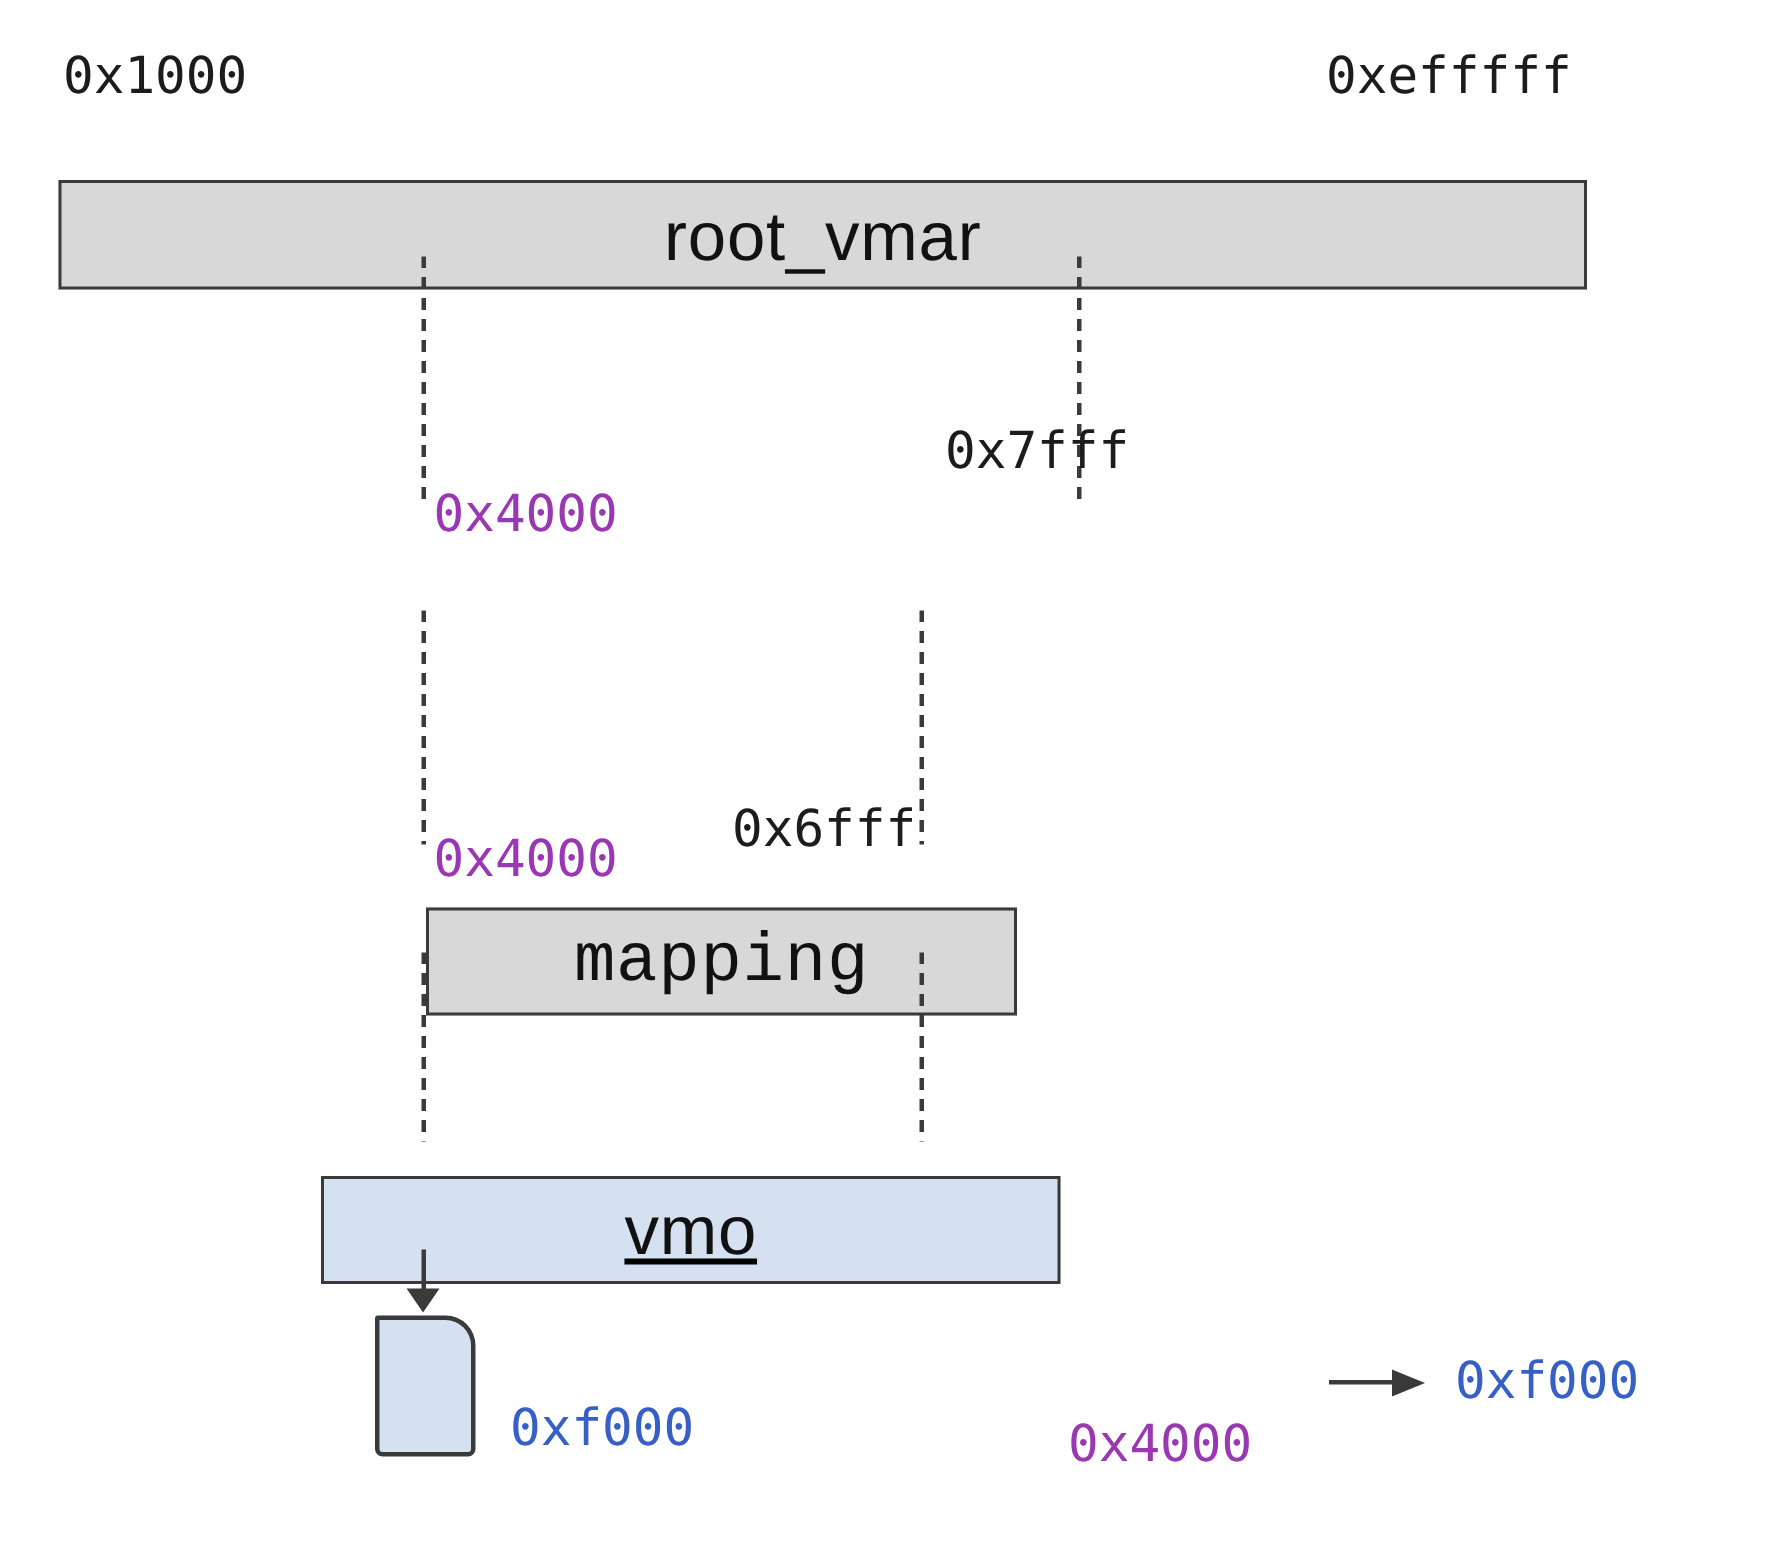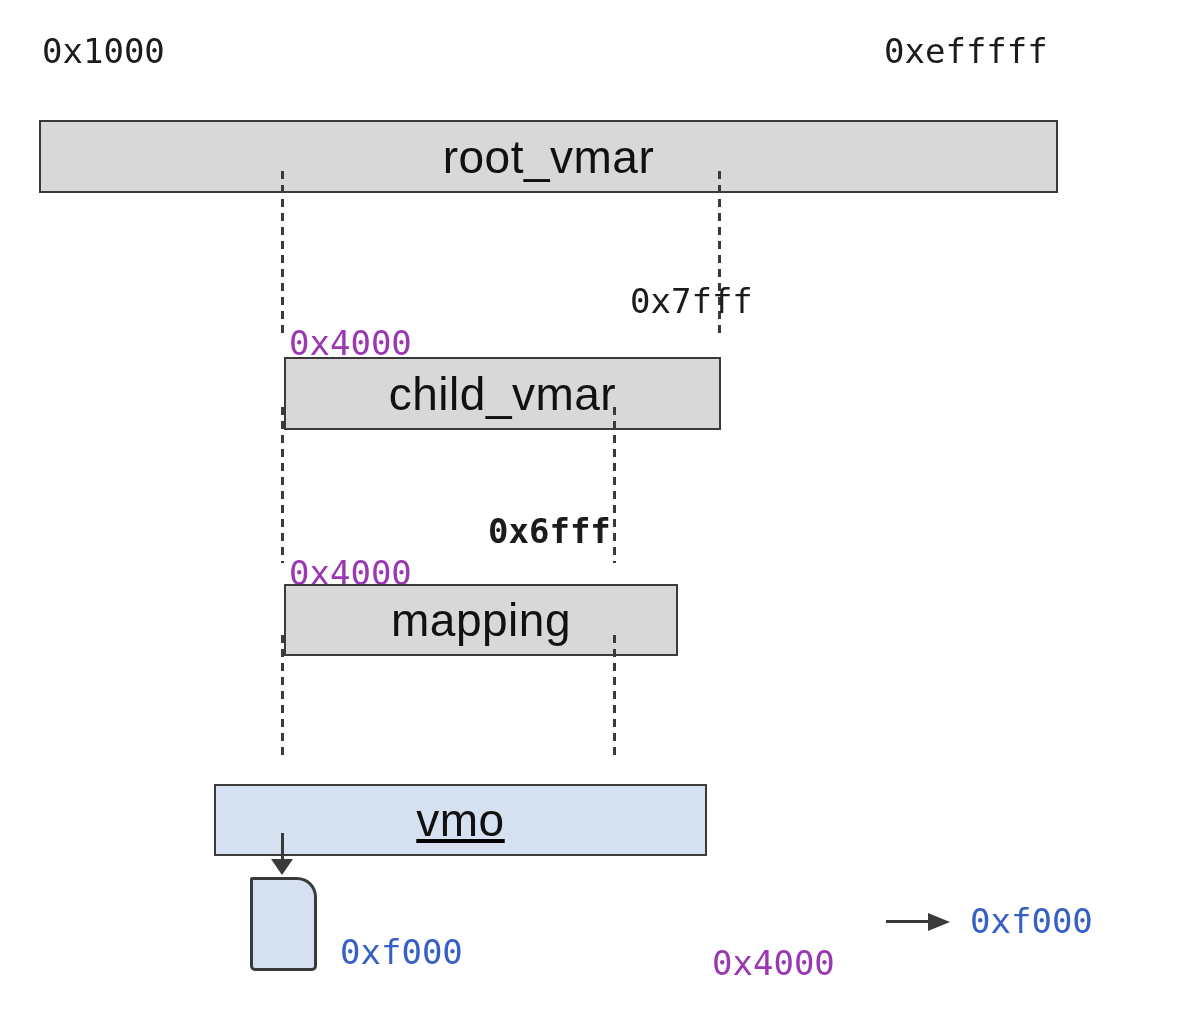--- a/index.html
+++ b/index.html
@@ -64,31 +64,28 @@
   <div class="box" style="left:39px; top:97px; width:1019px; height:73px;">
     <span class="box-label">root_vmar</span>
   </div>
 
   <div class="dash" style="left:281px; top:171px; height:163px;"></div>
   <div class="dash" style="left:718px; top:171px; height:163px;"></div>
 
   <span class="addr purple" style="left:289px; top:282px;">0x4000</span>
   <span class="addr" style="left:598px; top:282px;margin-left:32px;">0x7fff</span>
 
-  <div class="box" style="left:284px; top:334px; width:437px; height:73px;">
-    <span class="box-label">child_vmar</span>
-  </div>
 
   <div class="dash" style="left:281px; top:407px; height:156px;"></div>
   <div class="dash" style="left:613px; top:407px; height:156px;"></div>
 
   <span class="addr purple" style="left:289px; top:512px;">0x4000</span>
-  <span class="addr" style="left:488px; top:512px;font-weight:bold;">0x6fff</span>
+  <span class="addr" style="left:488px; top:534px;">0x6fff</span>
 
-  <div class="box" style="left:284px; top:561px; width:394px; height:72px;">
+  <div class="box" style="left:284px; top:582px; width:394px; height:72px;font-family:Liberation Mono, monospace;">
     <span class="box-label">mapping</span>
   </div>
 
   <div class="dash" style="left:281px; top:635px; height:126px;"></div>
   <div class="dash" style="left:613px; top:635px; height:126px;"></div>
 
   <div class="box blue" style="left:214px; top:761px; width:493px; height:72px;">
     <span class="box-label">vmo</span>
   </div>
 

